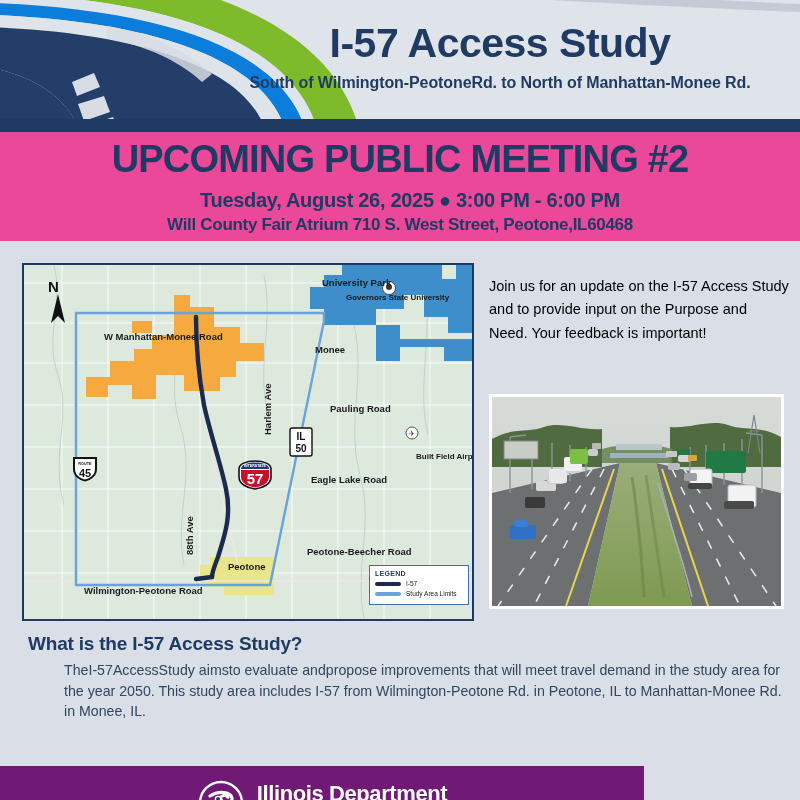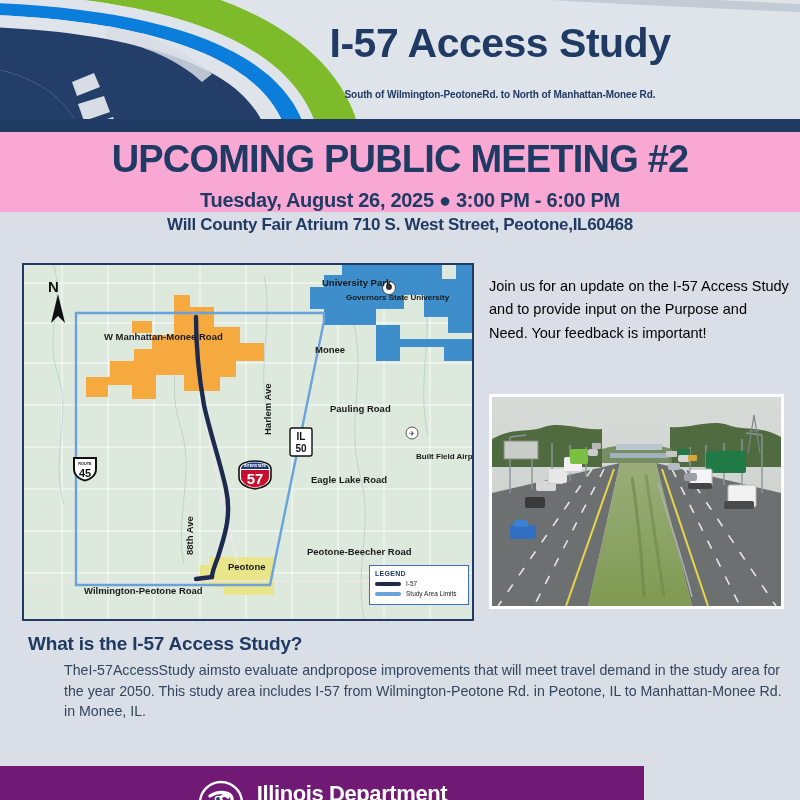--- a/index.html
+++ b/index.html
@@ -25,34 +25,34 @@
   .header-svg { position: absolute; left: 0; top: 0; }
   .header-texts {
     position: absolute; left: 200px; top: 22px;
     width: 600px; text-align: center;
   }
   .hdr-title {
     font-size: 41px; font-weight: bold; color: #1f3a63;
     letter-spacing: -0.5px; line-height: 1.05;
   }
   .hdr-sub {
-    margin-top: 24px;
-    font-size: 10px; font-weight: bold; color: #1f3a63;
+    margin-top: 9px;
+    font-size: 16px; font-weight: bold; color: #1f3a63;
     letter-spacing: -0.1px;
   }
   .header-rule {
     position: absolute; left: 0; top: 119px;
     width: 800px; height: 13px; background: #1f3a63;
   }
 
   
   .banner {
     position: absolute; left: 0; top: 132px;
-    width: 800px; height: 80px;
-    background: #f9a8d4;
+    width: 800px; height: 109px;
+    background: #ec4899;
     text-align: center;
   }
   .banner-title {
     margin-top: 6px;
     font-size: 38px; font-weight: bold; color: #1f3a63;
     letter-spacing: -0.8px; line-height: 1.15;
   }
   .banner-date {
     margin-top: 7px;
     font-size: 20px; font-weight: bold; color: #1f3a63;

